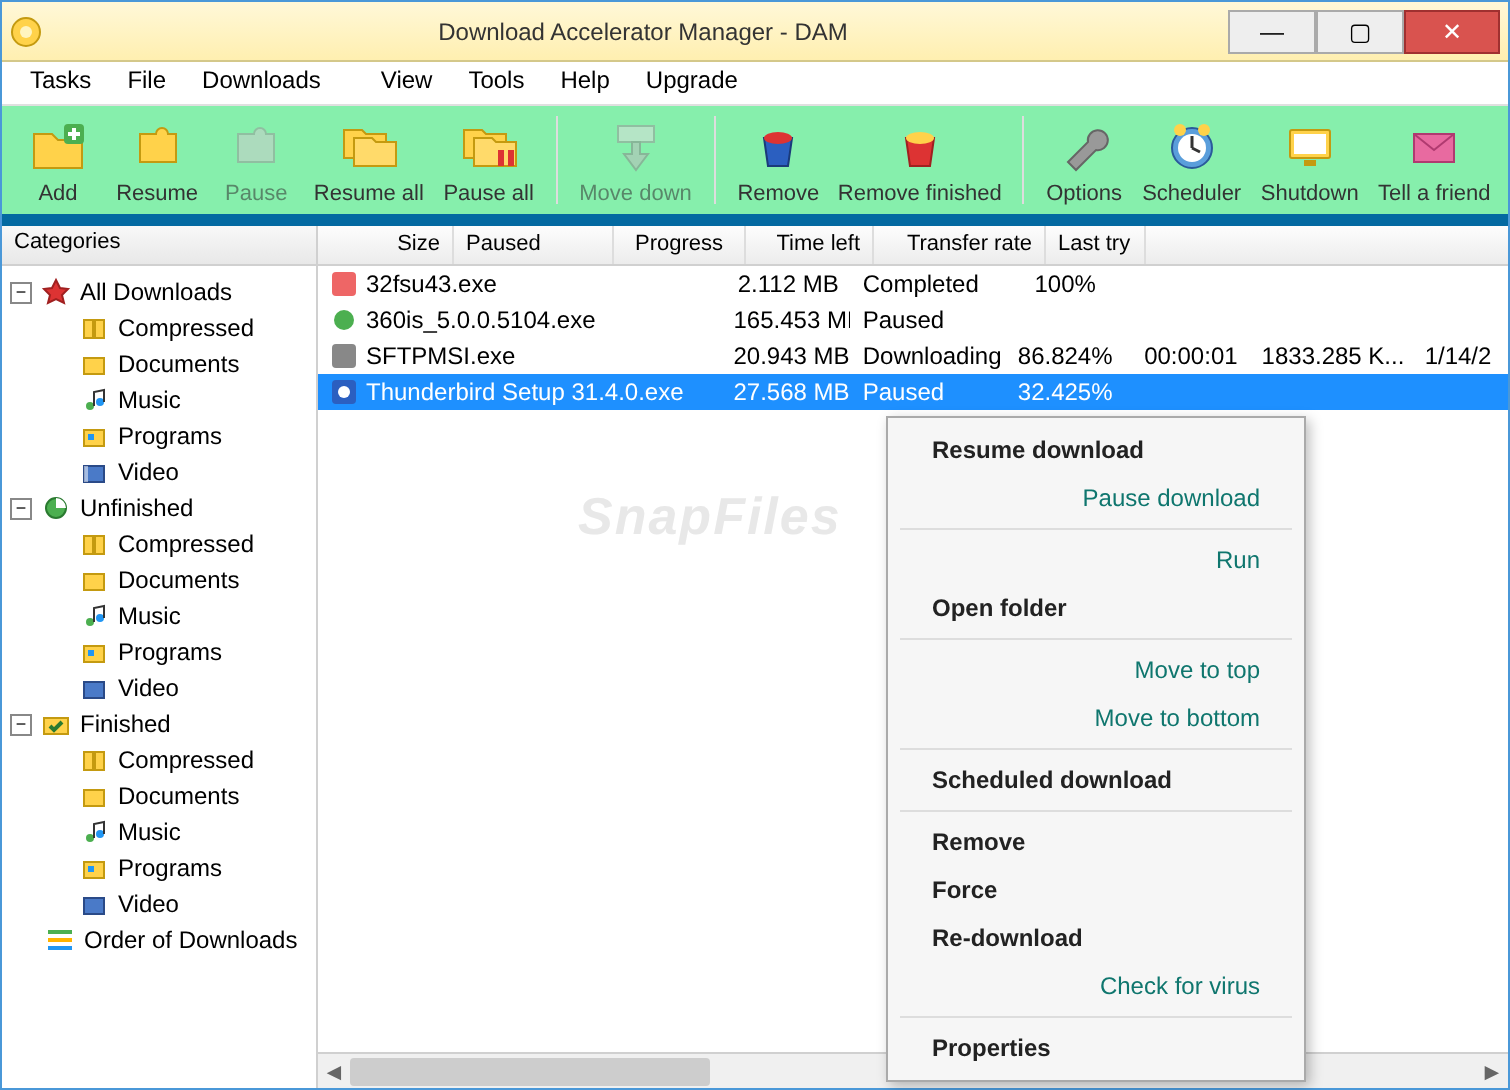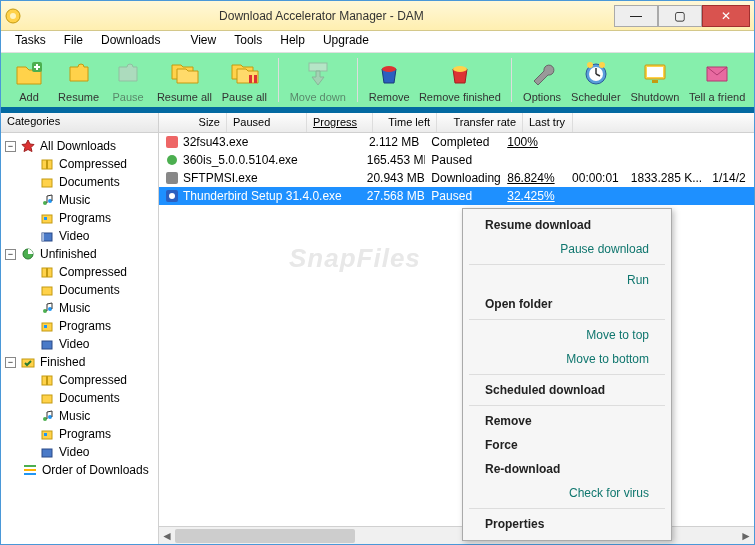--- a/index.html
+++ b/index.html
@@ -96,40 +96,40 @@
 .list-body { flex: 1; overflow: auto; position: relative; background: #fff; }
 .row {
   display: flex; height: 18px; align-items: center;
   font-size: 12px;
 }
 .row.selected { background: #1e90ff; color: #fff; }
 .row .cell { padding: 5px 6px; overflow: hidden; white-space: nowrap; }
 .col-name { width: 214px; display:flex; align-items:center; gap:4px;}
 .col-size { width: 68px; text-align: right; }
 .col-status { width: 80px; }
-.col-progress { width: 66px; text-align: left; text-decoration: underline; }
+.col-progress { width: 66px; text-align: center; }
 .col-timeleft { width: 64px; text-align: right; }
 .col-rate { width: 86px; text-align: right; }
 .col-lasttry { width: 50px; }
 .file-icon { width: 14px; height: 14px; display:inline-flex; align-items:center; justify-content:center; }
 .watermark {
   position: absolute; top: 110px; left: 130px;
   font-size: 26px; font-weight: bold; color: #e8e8e8;
   font-style: italic; pointer-events: none; letter-spacing: 1px;
 }
 .scrollbar-h {
   height: 18px; background: #f0f0f0; border-top: 1px solid #d0d0d0;
   position: relative;
 }
 .scrollbar-h .thumb { position:absolute; left:16px; top:2px; height:14px; width:180px; background:#cdcdcd; border-radius:2px;}
 .scrollbar-h .arrL, .scrollbar-h .arrR { position:absolute; top:0; width:16px; height:18px; display:flex; align-items:center; justify-content:center; color:#666;}
 .scrollbar-h .arrL{left:0;} .scrollbar-h .arrR{right:0;}
 .context-menu {
   position: absolute;
-  left: 462px; top: 208px;
+  left: 443px; top: 208px;
   width: 210px;
   background: #f6f6f6;
   border: 1px solid #aaa;
   box-shadow: 2px 2px 6px rgba(0,0,0,0.25);
   padding: 4px 2px;
   font-size: 12px;
   z-index: 100;
 }
 .cm-item { padding: 5px 20px; cursor: default; color: #222;}
 .cm-item.disabled { color: #0f766e; text-align: right; }

